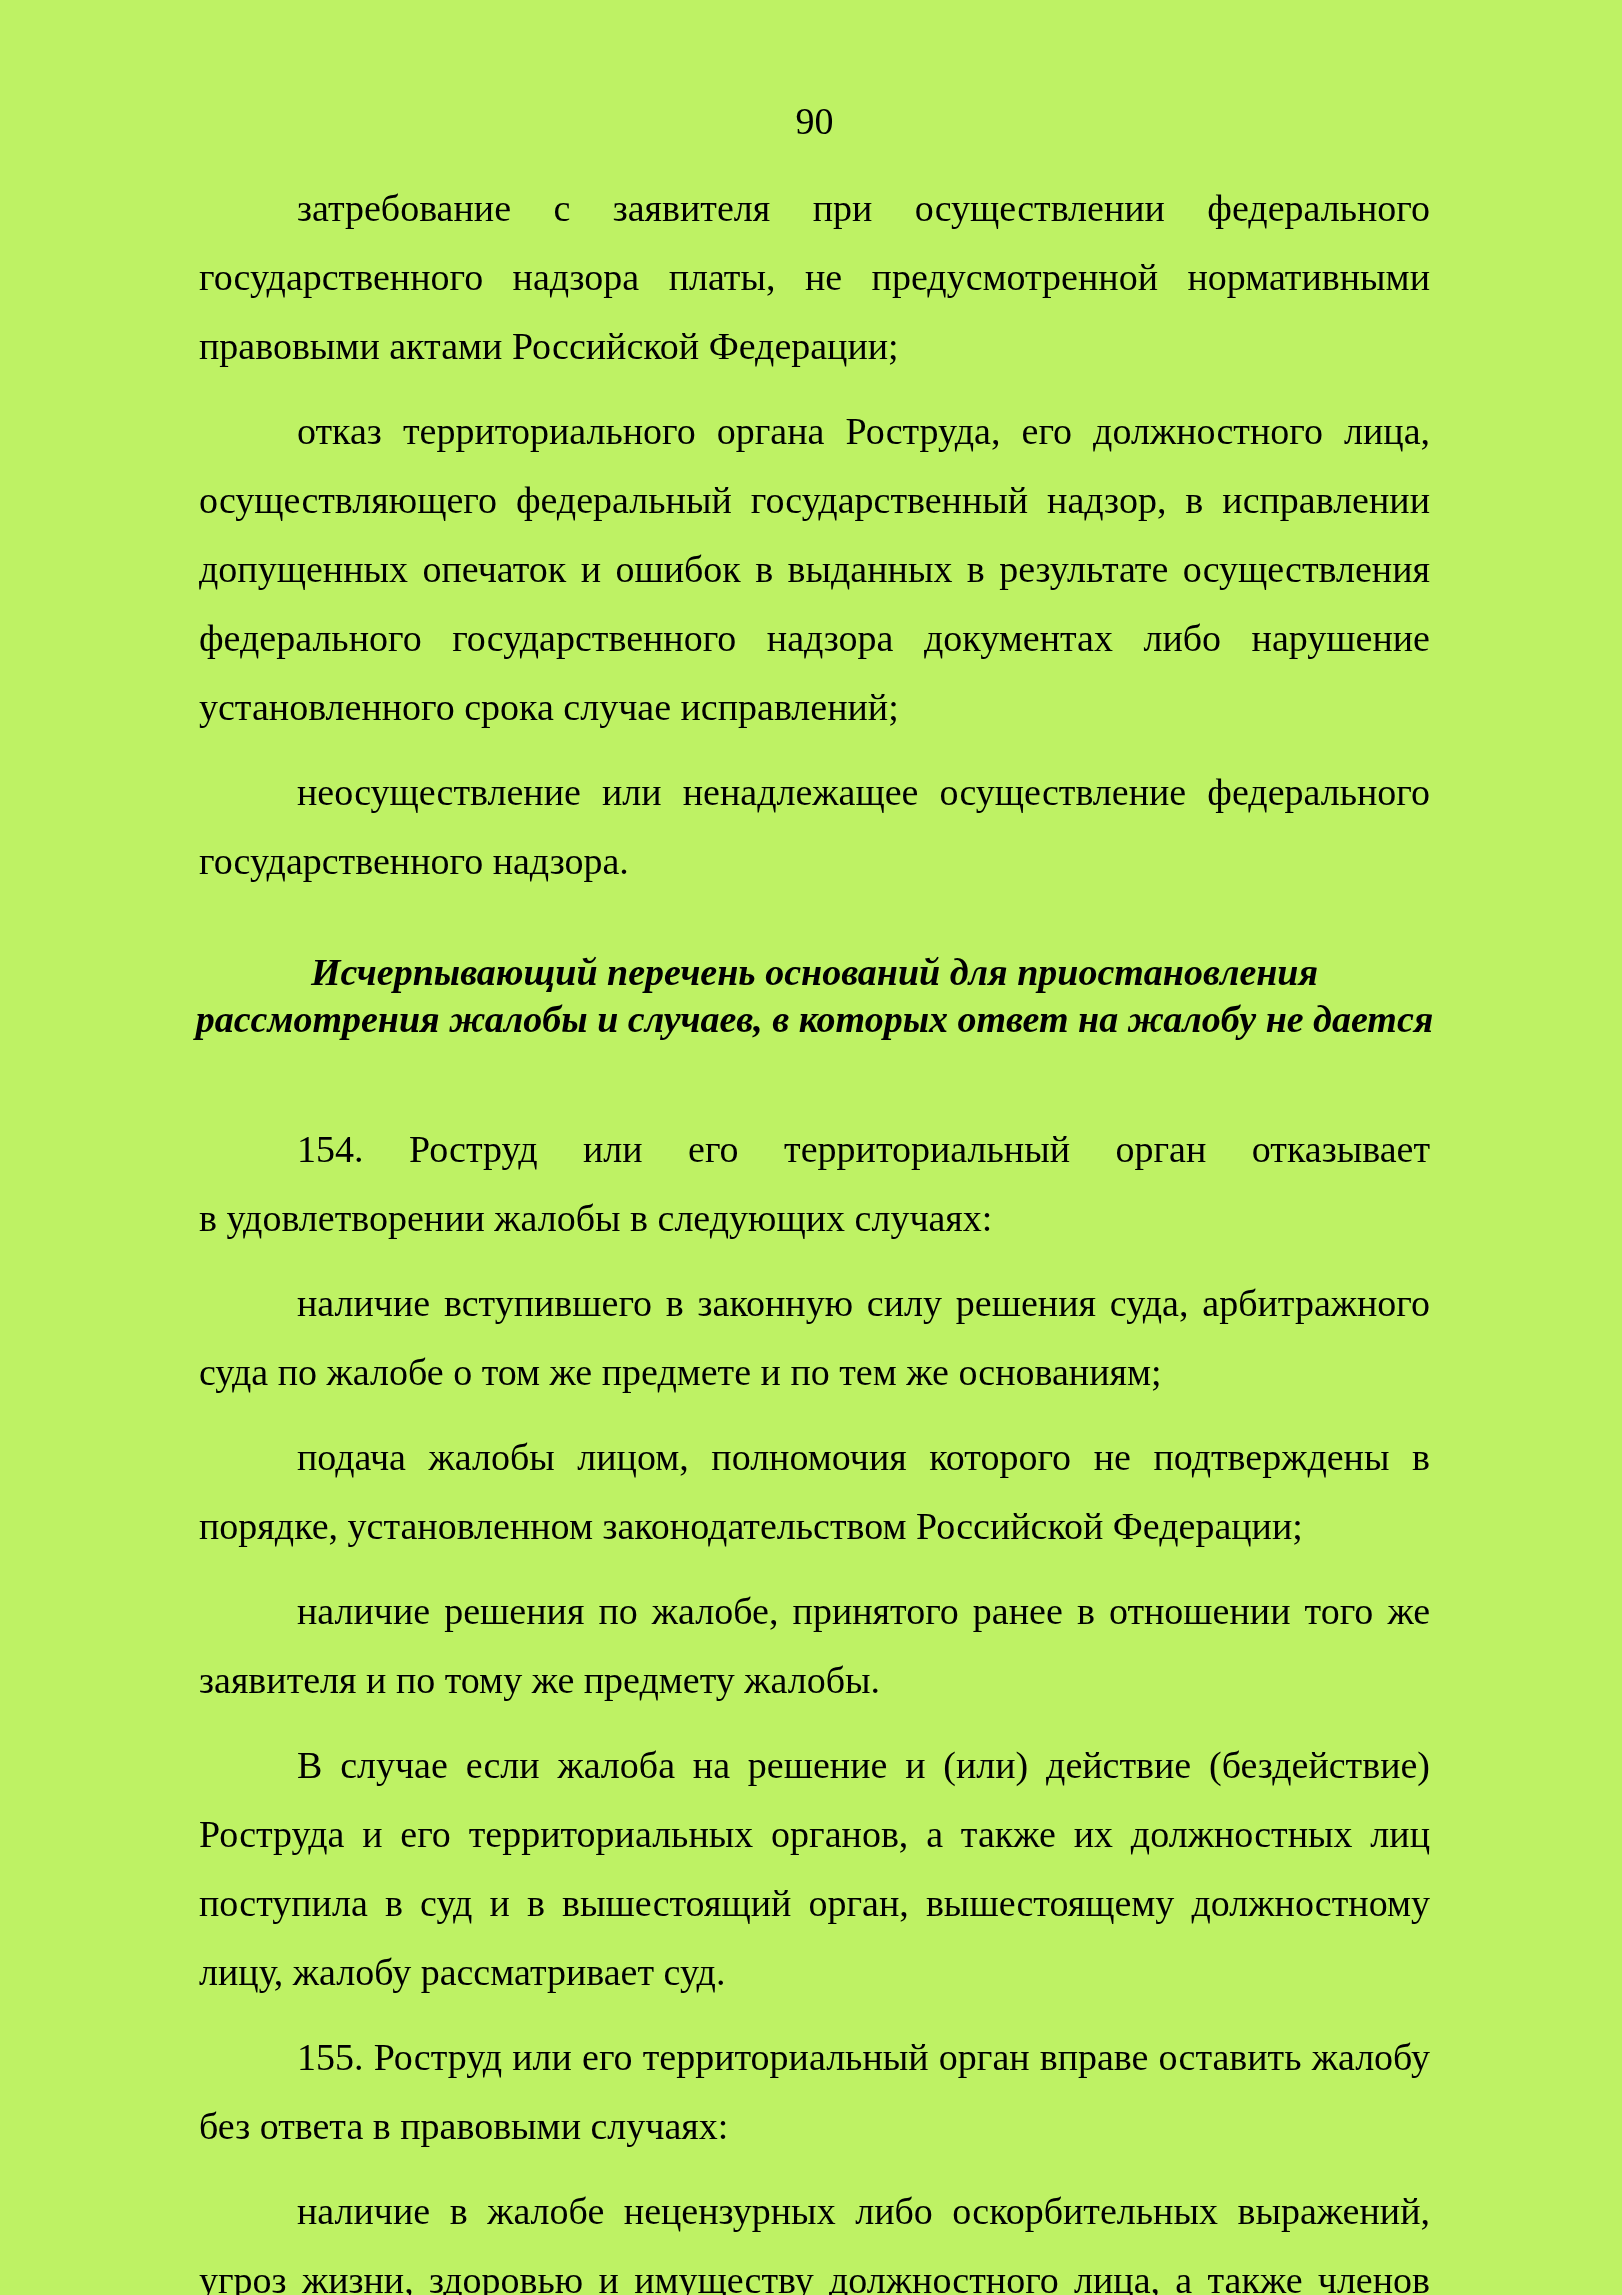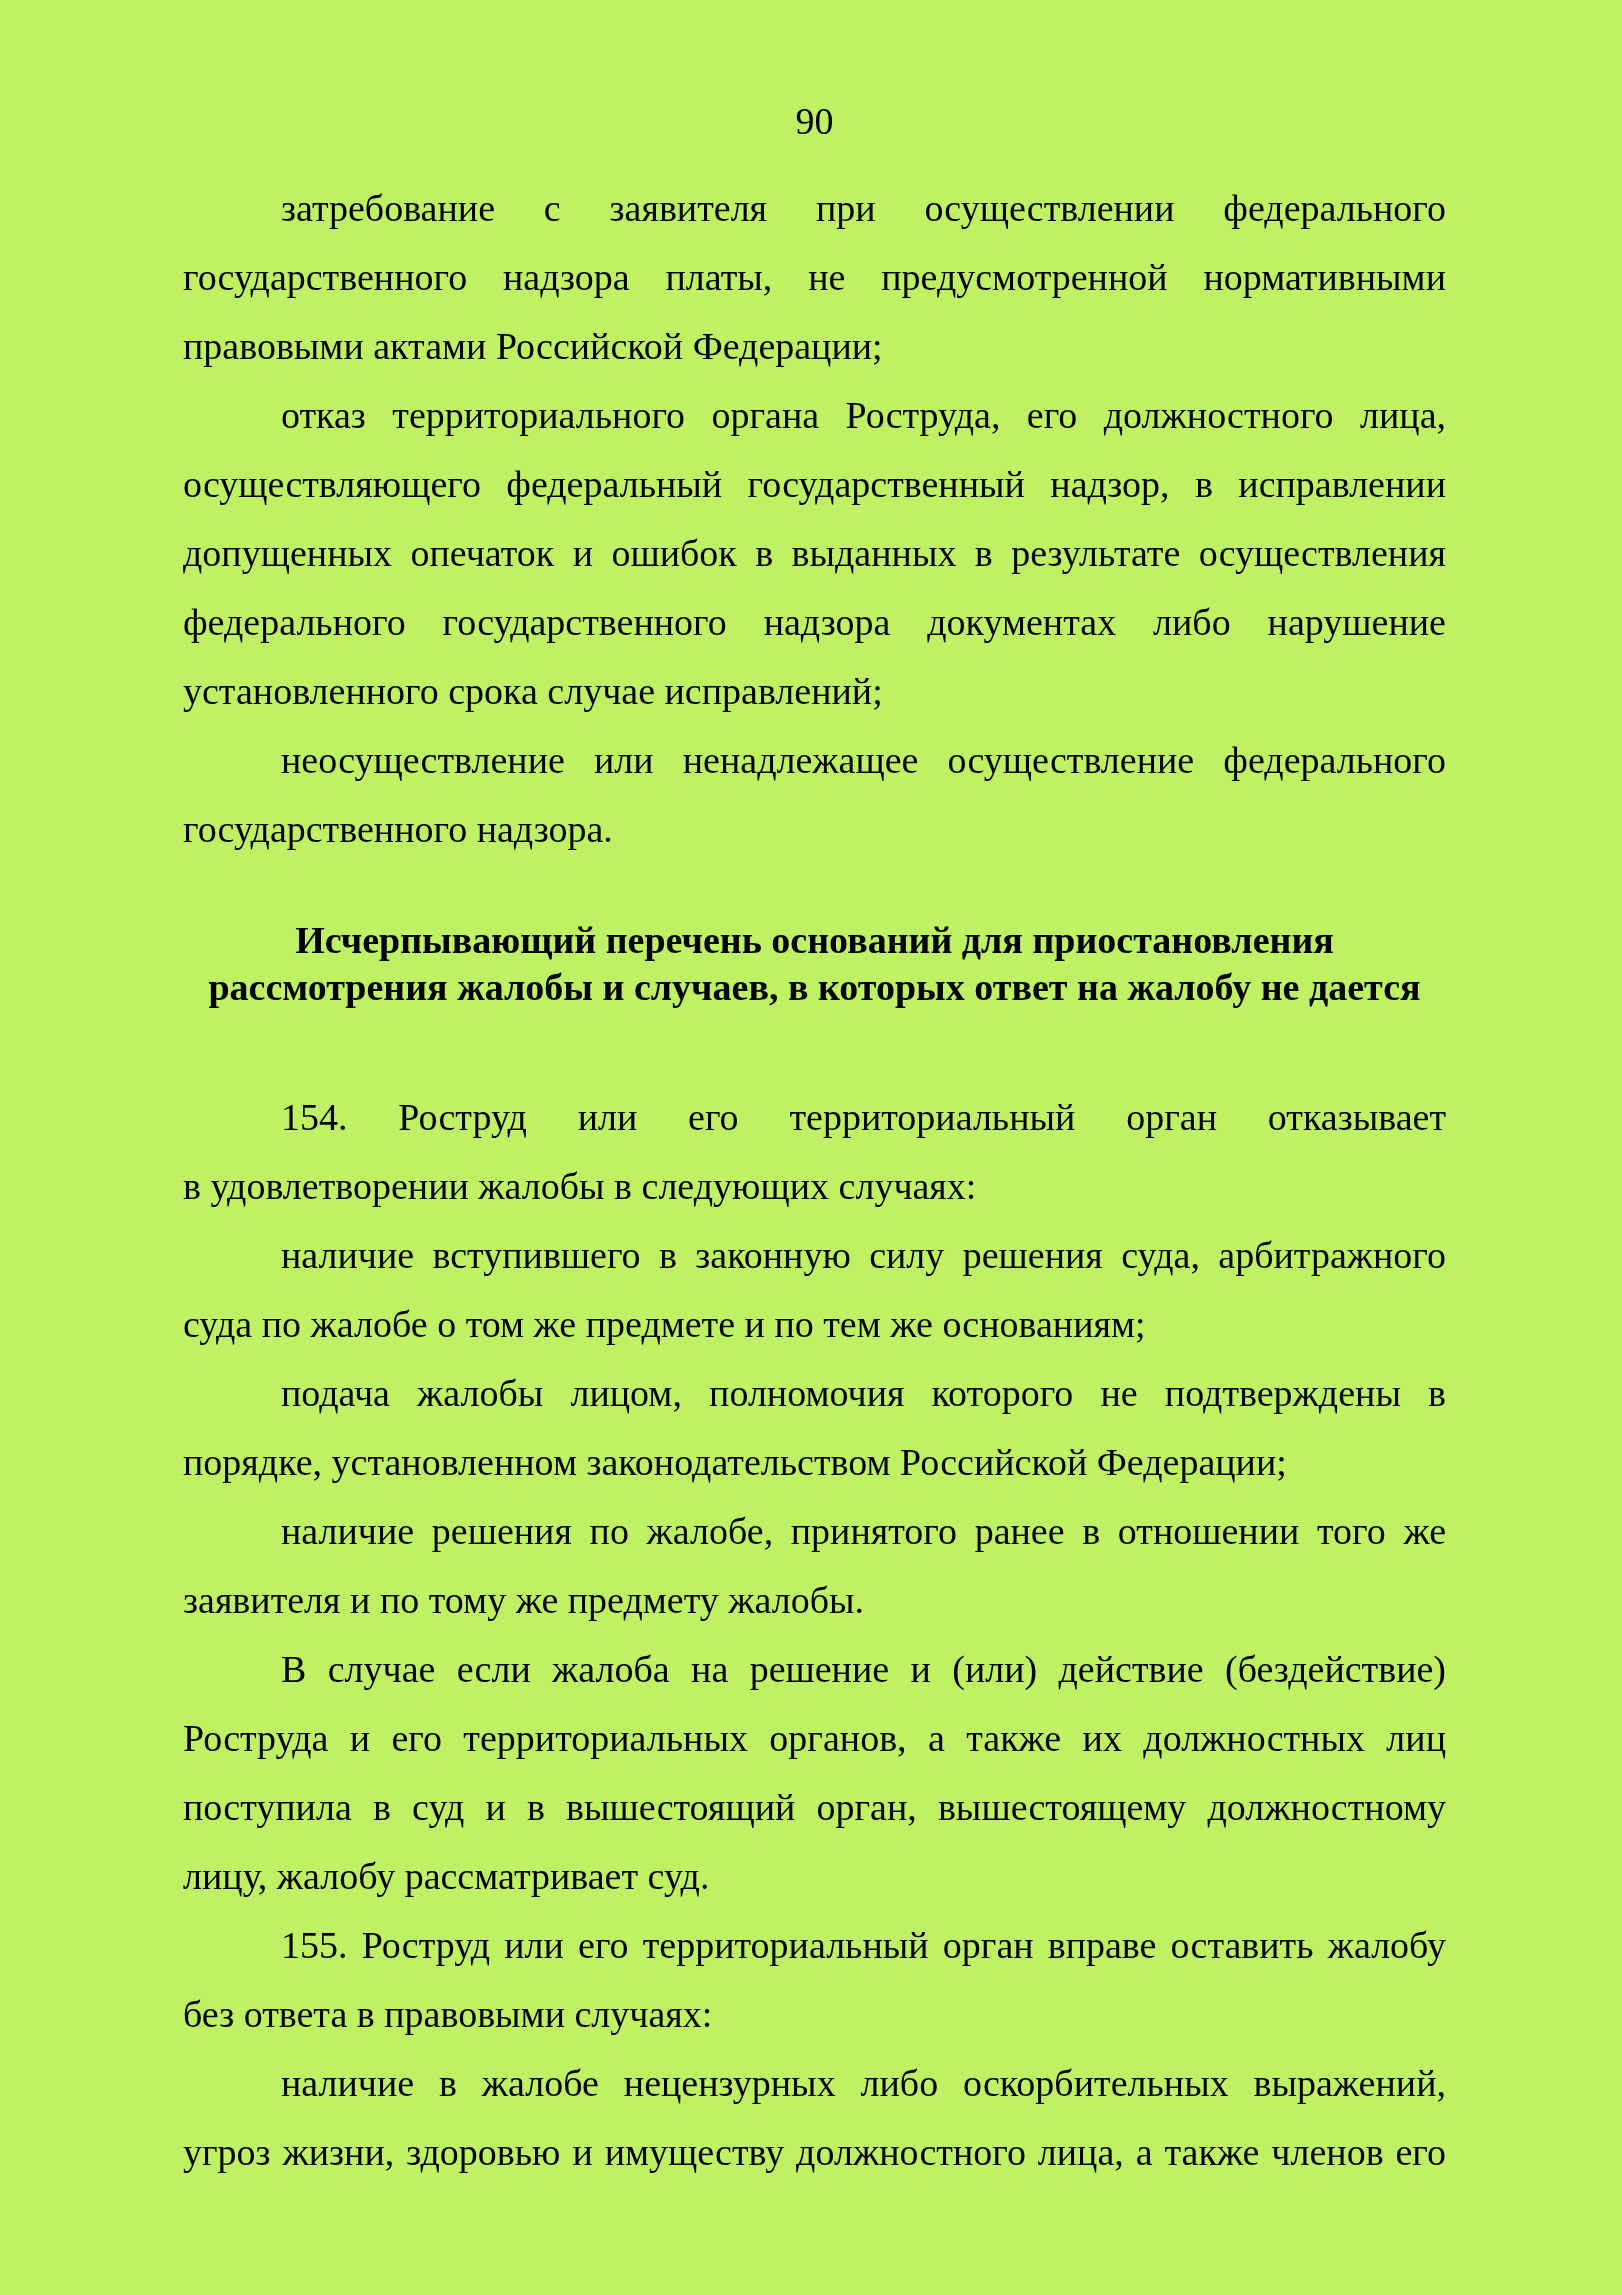--- a/index.html
+++ b/index.html
@@ -20,40 +20,41 @@
     line-height: 69px;
     overflow: hidden;
   }
   .page-num {
     text-align: center;
     font-size: 38px;
     line-height: 47px;
     margin: 0 0 29px 0;
   }
   .para {
-    margin: 0;
+    margin: 16px;
     padding: 0;
   }
   .line {
     display: block;
     text-align: justify;
     text-align-last: justify;
   }
   .line.indent {
     text-indent: 98px;
   }
   .line.endline {
     text-align-last: left;
   }
   .heading {
     margin: 53px 0 72px 0;
     font-weight: bold;
     font-size: 38px;
     line-height: 47px;
     text-align: center;
+    font-style: italic;
   }
   .heading .hline {
     display: block;
   }
 </style>
 </head>
 <body>
 
 <div class="page">
 

